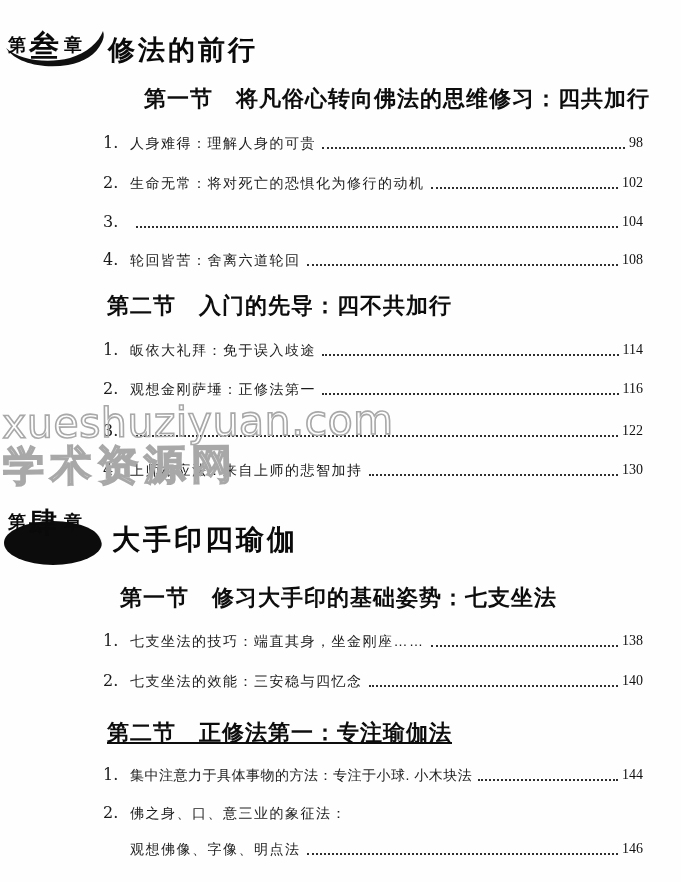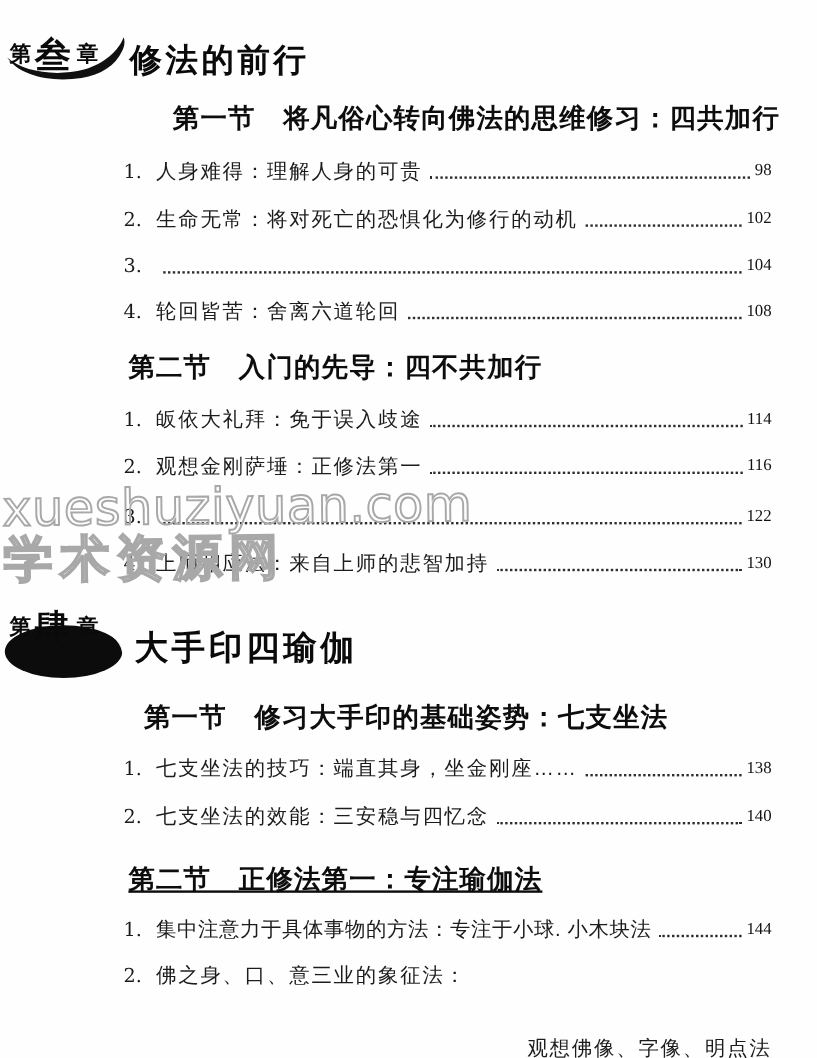--- a/index.html
+++ b/index.html
@@ -20,21 +20,21 @@
   }
   .toc-row{
     left:103px;width:540px;height:26px;
     display:flex;align-items:flex-end;
   }
   .toc-num{
     font-family:"DejaVu Serif",serif;font-size:16px;color:#1a1a1a;
     width:27px;flex:0 0 27px;line-height:24px;
   }
   .toc-text{
-    font-size:17px;letter-spacing:1.5px;color:#1c1c1c;line-height:24px;
+    font-size:14px;letter-spacing:1.5px;color:#1c1c1c;line-height:24px;
     white-space:pre;
   }
   .leader{
     flex:1 1 auto;border-bottom:2.5px dotted #2e2e2e;
     margin:0 4px 6px 6px;min-width:0;
   }
   .toc-page{
     font-family:Liberation Serif, serif;font-size:14px;color:#111;
     line-height:24px;flex:0 0 auto;
   }
@@ -154,20 +154,20 @@
   <div class="abs toc-row" style="top:761px;">
     <span class="toc-num">1.</span>
     <span class="toc-text" style="letter-spacing:0.5px;">集中注意力于具体事物的方法：专注于小球. 小木块法</span>
     <span class="leader"></span>
     <span class="toc-page">144</span>
   </div>
   <div class="abs toc-row" style="top:799px;">
     <span class="toc-num">2.</span>
     <span class="toc-text">佛之身、口、意三业的象征法：</span>
   </div>
-  <div class="abs toc-row indent" style="top:835px;flex-direction:column;">
+  <div class="abs toc-row indent" style="top:835px;">
     <span class="toc-num"></span>
     <span class="toc-text">观想佛像、字像、明点法</span>
     <span class="leader"></span>
     <span class="toc-page">146</span>
   </div>
 
 </div>
 
 </body></html>

